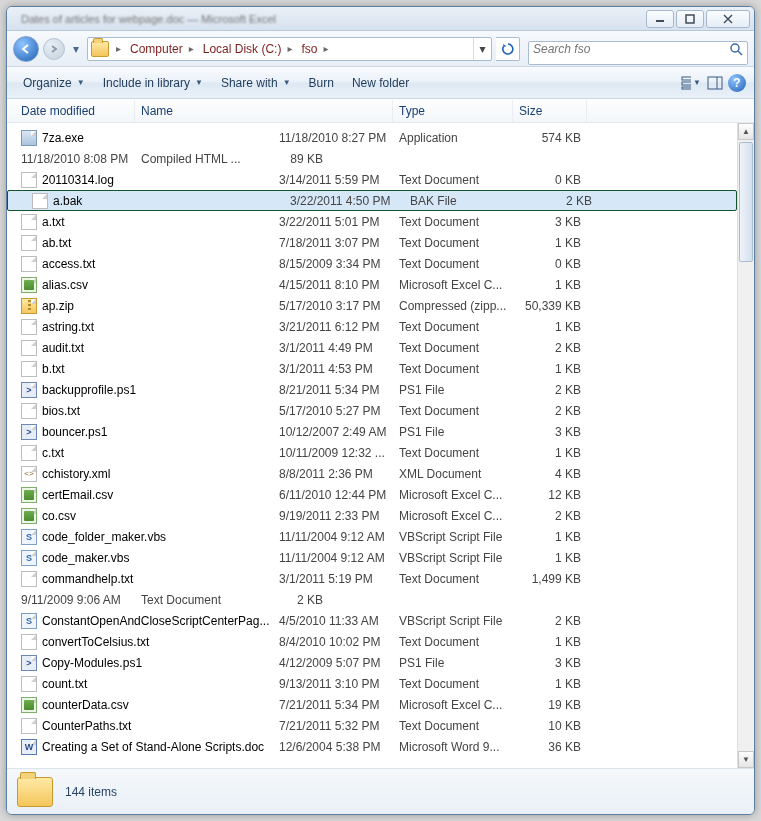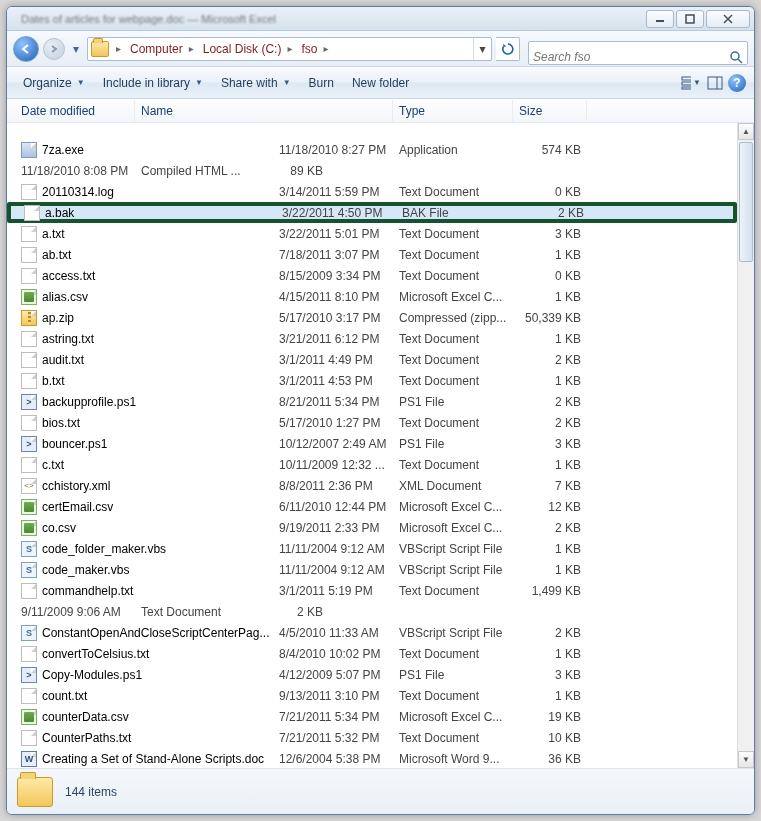--- a/index.html
+++ b/index.html
@@ -68,21 +68,21 @@
     background: linear-gradient(#ffe9a6,#f3c65b);
     border:1px solid #c99b2d; border-radius:2px;
     position:relative;
   }
   .folder-ico:before { content:""; position:absolute; top:-4px; left:1px; width:8px; height:4px; background:#f3d27a; border:1px solid #c99b2d; border-bottom:none; border-radius:2px 2px 0 0; }
   .crumbs { display:flex; align-items:center; flex:1; height:100%; }
   .crumb { display:flex; align-items:center; height:100%; padding:0 3px 0 6px; cursor:pointer; color:#7f1d1d; }
   .crumb-sep { color:#6a6a6a; padding:0 3px; font-size:10px; }
   .addr-dd { width:18px; display:flex; align-items:center; justify-content:center; color:#444; border-left:1px solid #d3dde7; height:100%; cursor:pointer; }
   .refresh-btn { width:24px; height:24px; border:1px solid #a9bcd1; border-left:none; background:#fff; display:flex; align-items:center; justify-content:center; color:#1e61b3; font-size:13px; cursor:pointer; border-radius:0 2px 2px 0; }
-  .searchwrap { width:220px; height:24px; border:1px solid #a9bcd1; background:#fff; display:flex; align-items:flex-end; padding:0 4px; border-radius:2px; margin-left:4px;margin-top:8px; }
+  .searchwrap { width:220px; height:24px; border:1px solid #a9bcd1; background:#fff; display:flex; align-items:flex-start; padding:0 4px; border-radius:2px; margin-left:4px;margin-top:8px; }
   .searchwrap input { border:none; outline:none; flex:1; font-style:italic; color:#888; font-size:12px; font-family:inherit; }
   .search-ico { color:#3a6aa8; font-size:13px; cursor:pointer; }
   .toolbar {
     height: 32px;
     background: linear-gradient(#f9fbfe,#eaf1f8 48%,#dde8f3 52%,#e9f1f9);
     border-bottom:1px solid #c6d4e3;
     display:flex; align-items:center; padding:0 8px; gap:2px;
     color:#1f3b5b;
   }
   .tbtn { padding:4px 8px; border-radius:3px; display:flex; align-items:center; gap:5px; cursor:pointer; }
@@ -94,23 +94,23 @@
     height:24px; display:flex; align-items:center; border-bottom:1px solid #e4e9ef;
     background:linear-gradient(#fdfefe,#f3f6fa);
     padding-left:8px; color:#1a3f73;
   }
   .hcol { padding:4px 6px; cursor:pointer; border-right:1px solid #e8edf2; white-space:nowrap; overflow:hidden; }
   .col-name { width:258px; }
   .col-date { width:120px; }
   .col-type { width:120px; }
   .col-size { width:74px; text-align:left; }
   .listwrap { flex:1; display:flex; overflow:hidden; }
-  .filelist { flex:1; overflow:hidden; padding-top:4px;margin-top:12px; }
+  .filelist { flex:1; overflow:hidden; padding-top:4px; }
   .row { display:flex; align-items:center; height:21px; padding-left:8px; color:#222; cursor:default; }
-  .row.sel { background:#d6e8f8; border:4px solid #14532d; border-radius:2px; padding-left:7px; }
+  .row.sel { background:#d6e8f8; border:1px solid #14532d; border-radius:2px; padding-left:18px; }
   .row.sel .rc { }
   .rc { padding:0 6px; white-space:nowrap; overflow:hidden; text-overflow:ellipsis; color:#444; }
   .rc.name { width:258px; display:flex; align-items:center; gap:5px; color:#000; }
   .rc.date { width:120px; }
   .rc.type { width:120px; }
   .rc.size { width:74px; text-align:right; }
   .fico { width:16px; height:16px; flex-shrink:0; display:inline-block; border:1px solid #bdbdbd; background:#fff; position:relative; }
   .fico:before { content:""; position:absolute; top:0; right:0; width:5px; height:5px; background:linear-gradient(135deg,#fff 0 49%,#cfcfcf 51%); }
   .fico.app { background:linear-gradient(#dce8f4,#a9c3de); border-color:#7e9ab8; }
   .fico.chm { background:#fff4cf; border-color:#d4b75a; }
@@ -366,21 +366,21 @@
           </div>
           <div class="rc date">8/21/2011 5:34 PM</div>
           <div class="rc type">PS1 File</div>
           <div class="rc size">2 KB</div>
         </div>
         <div class="row">
           <div class="rc name">
             <span class="fico txt"></span>
             <span>bios.txt</span>
           </div>
-          <div class="rc date">5/17/2010 1:27 PM</div>
+          <div class="rc date">5/17/2010 5:27 PM</div>
           <div class="rc type">Text Document</div>
           <div class="rc size">2 KB</div>
         </div>
         <div class="row">
           <div class="rc name">
             <span class="fico ps1"></span>
             <span>bouncer.ps1</span>
           </div>
           <div class="rc date">10/12/2007 2:49 AM</div>
           <div class="rc type">PS1 File</div>
@@ -395,21 +395,21 @@
           <div class="rc type">Text Document</div>
           <div class="rc size">1 KB</div>
         </div>
         <div class="row">
           <div class="rc name">
             <span class="fico xml"></span>
             <span>cchistory.xml</span>
           </div>
           <div class="rc date">8/8/2011 2:36 PM</div>
           <div class="rc type">XML Document</div>
-          <div class="rc size">7 KB</div>
+          <div class="rc size">4 KB</div>
         </div>
         <div class="row">
           <div class="rc name">
             <span class="fico csv"></span>
             <span>certEmail.csv</span>
           </div>
           <div class="rc date">6/11/2010 12:44 PM</div>
           <div class="rc type">Microsoft Excel C...</div>
           <div class="rc size">12 KB</div>
         </div>

